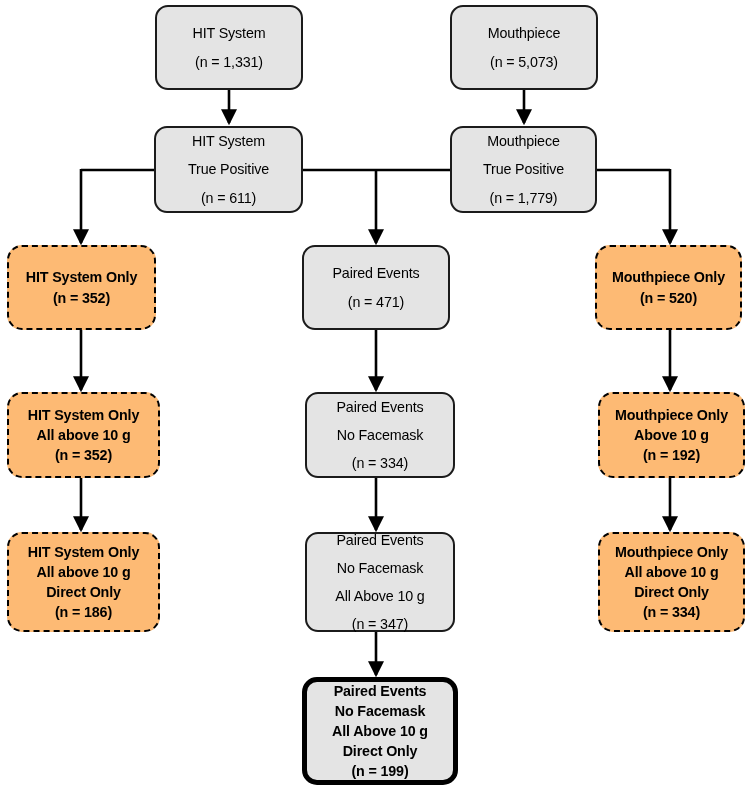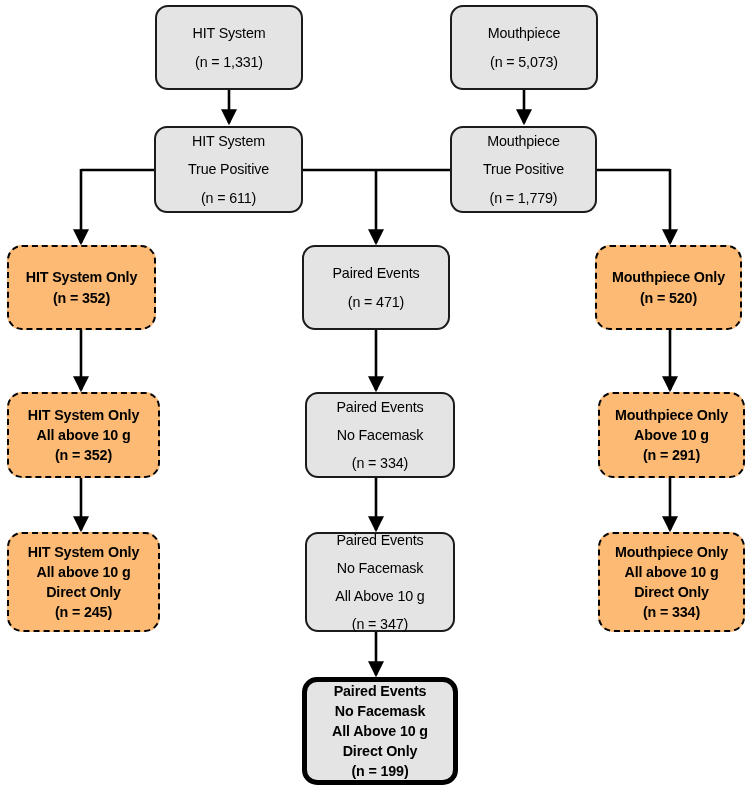--- a/index.html
+++ b/index.html
@@ -145,28 +145,28 @@
 
   <div class="node solid" style="left:305px; top:392px; width:150px; height:86px;">
     <span class="ln">Paired Events</span>
     <span class="ln">No Facemask</span>
     <span class="ln">(n = 334)</span>
   </div>
 
   <div class="node dashed" style="left:598px; top:392px; width:147px; height:86px;">
     <span class="ln">Mouthpiece Only</span>
     <span class="ln">Above 10 g</span>
-    <span class="ln">(n = 291)</span>
+    <span class="ln">(n = 192)</span>
   </div>
 
   <div class="node dashed" style="left:7px; top:532px; width:153px; height:100px;">
     <span class="ln">HIT System Only</span>
     <span class="ln">All above 10 g</span>
     <span class="ln">Direct Only</span>
-    <span class="ln">(n = 245)</span>
+    <span class="ln">(n = 186)</span>
   </div>
 
   <div class="node solid" style="left:305px; top:532px; width:150px; height:100px;">
     <span class="ln">Paired Events</span>
     <span class="ln">No Facemask</span>
     <span class="ln">All Above 10 g</span>
     <span class="ln">(n = 347)</span>
   </div>
 
   <div class="node dashed" style="left:598px; top:532px; width:147px; height:100px;">

